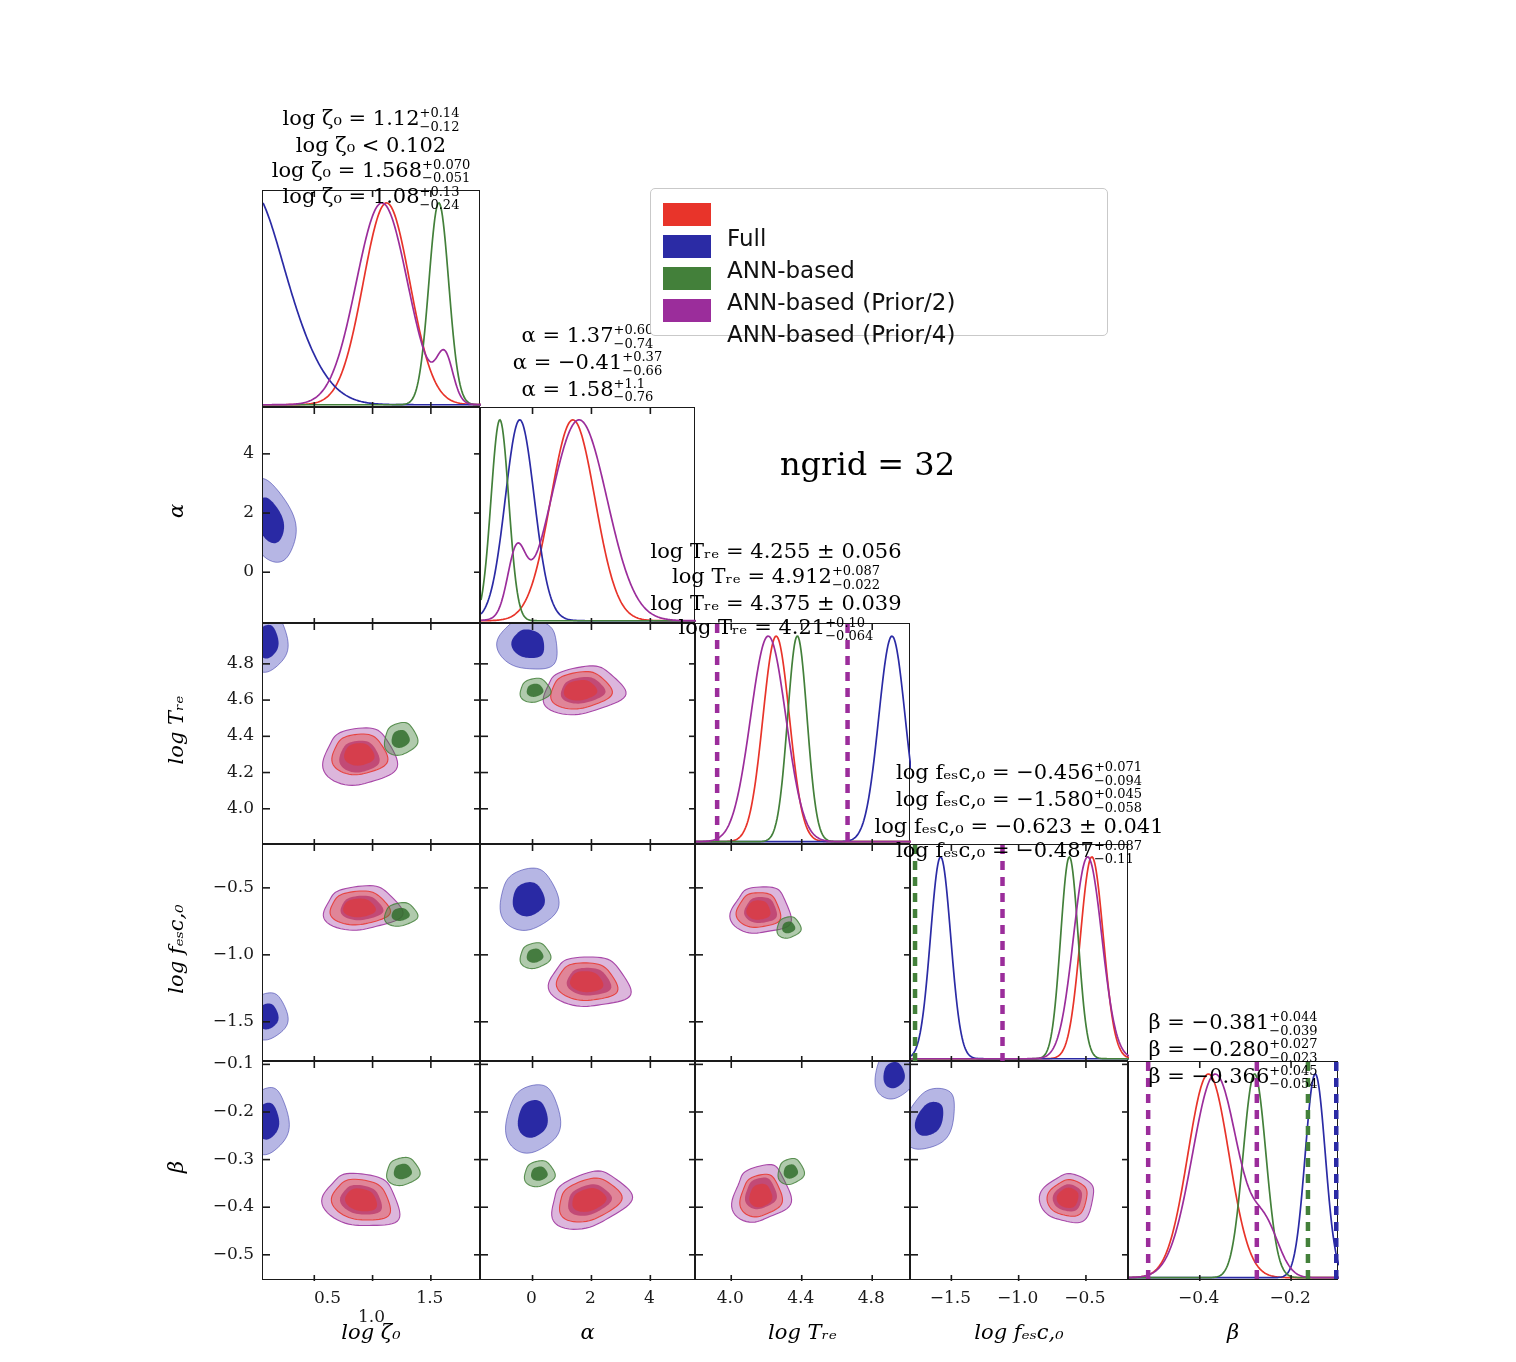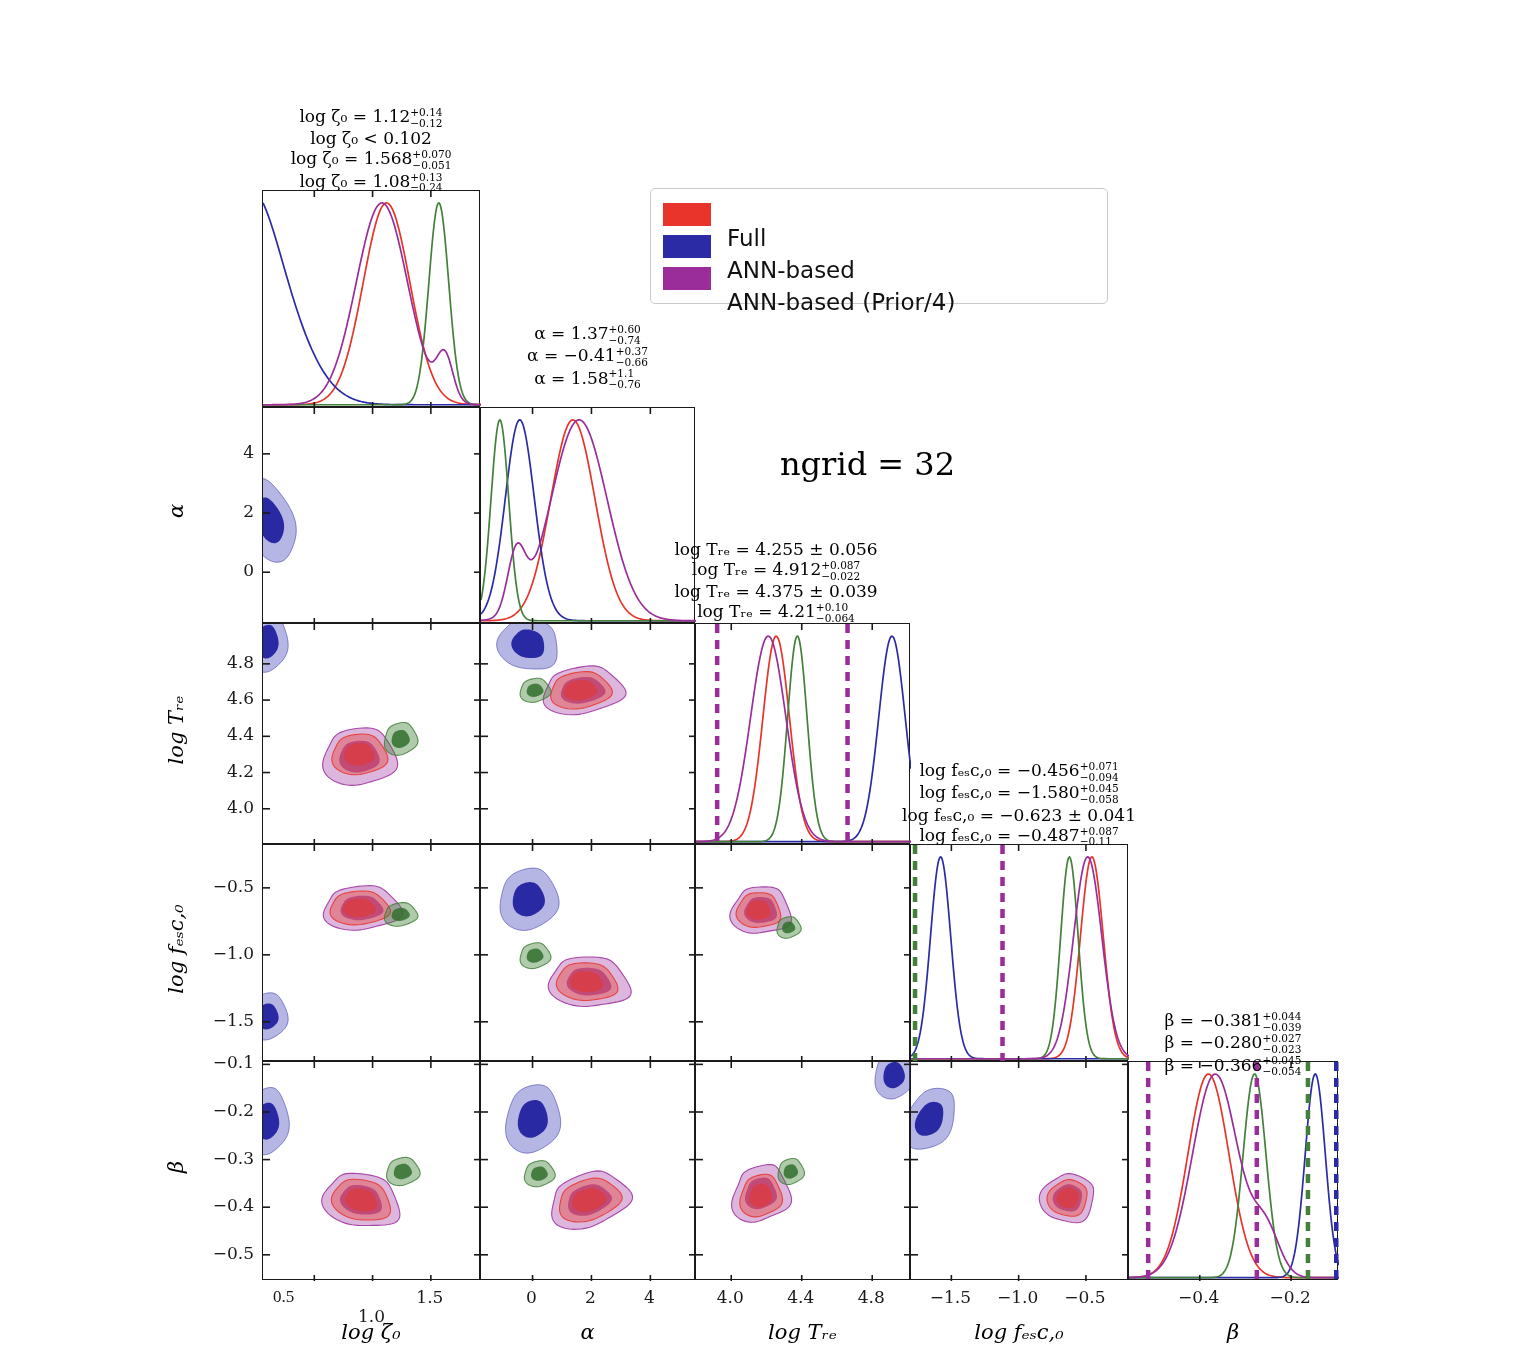--- a/index.html
+++ b/index.html
@@ -1,21 +1,21 @@
 <!DOCTYPE html>
 <html><head>
 <meta charset="utf-8">
 <style>
   html,body{margin:0;padding:0;background:#ffffff;}
   body{width:1516px;height:1362px;position:relative;
        font-family:"DejaVu Serif","Liberation Serif",serif;color:#000;}
   #root{position:absolute;left:0;top:0;width:1516px;height:1362px;overflow:hidden;}
   .panel{position:absolute;box-sizing:border-box;border:1.6px solid #1a1a1a;background:#fff;}
   .panel svg{position:absolute;left:0;top:0;display:block;}
-  .title{position:absolute;text-align:center;font-size:17px;line-height:1.18;
+  .title{position:absolute;text-align:center;font-size:21px;line-height:1.18;
          font-family:"DejaVu Serif","Liberation Serif",serif;white-space:nowrap;}
   .stack{display:inline-block;vertical-align:middle;font-size:0.62em;line-height:1.02;
          text-align:left;position:relative;top:0.02em;}
   .axlabel{position:absolute;font-size:21px;text-align:center;}
   .axlabel.rot{transform-origin:50% 50%;}
   .tick{position:absolute;font-size:17px;color:#1a1a1a;white-space:nowrap;}
   .legend{position:absolute;border:1.3px solid #c9c9c9;border-radius:5px;background:#fff;
           padding:9px 14px 9px 12px;}
   .legrow{display:flex;align-items:center;height:32px;}
   .legswatch{width:48px;height:23px;margin-right:16px;flex:none;}
@@ -378,21 +378,21 @@
       <div><span>log fₑₛᴄ,₀ = −0.456</span><span class="stack"><div>+0.071</div><div>−0.094</div></span></div>
       <div><span>log fₑₛᴄ,₀ = −1.580</span><span class="stack"><div>+0.045</div><div>−0.058</div></span></div>
       <div><span>log fₑₛᴄ,₀ = −0.623 ± 0.041</span></div>
       <div><span>log fₑₛᴄ,₀ = −0.487</span><span class="stack"><div>+0.087</div><div>−0.11</div></span></div>
     </div>
     <div class="title" style="width: 440px; left: 1013px; top: 977px; margin-top: 33px;">
       <div><span>β = −0.381</span><span class="stack"><div>+0.044</div><div>−0.039</div></span></div>
       <div><span>β = −0.280</span><span class="stack"><div>+0.027</div><div>−0.023</div></span></div>
       <div><span>β = −0.366</span><span class="stack"><div>+0.045</div><div>−0.054</div></span></div>
     </div>
-    <div class="tick" style="left: 273px; top: 1287px; width: 80px; text-align: left; font-family: Liberation Serif, serif;">0.5</div>
+    <div class="tick" style="left: 261px; top: 1287px; width: 80px; text-align: right;">0.5</div>
     <div class="tick" style="left: 331.583px; top: 1287px; width: 80px; text-align: center; margin-top: 19px;">1.0</div>
     <div class="tick" style="left: 389.872px; top: 1287px; width: 80px; text-align: center;">1.5</div>
     <div class="axlabel" style="left: 281px; top: 1320px; width: 180px;"><span class="var">log ζ₀</span></div>
     <div class="tick" style="left: 491.541px; top: 1287px; width: 80px; text-align: center;">0</div>
     <div class="tick" style="left: 550.445px; top: 1287px; width: 80px; text-align: center;">2</div>
     <div class="tick" style="left: 609.349px; top: 1287px; width: 80px; text-align: center;">4</div>
     <div class="axlabel" style="left: 497.5px; top: 1320px; width: 180px;"><span class="var">α</span></div>
     <div class="tick" style="left: 690.246px; top: 1287px; width: 80px; text-align: center;">4.0</div>
     <div class="tick" style="left: 760.738px; top: 1287px; width: 80px; text-align: center;">4.4</div>
     <div class="tick" style="left: 831.23px; top: 1287px; width: 80px; text-align: center;">4.8</div>
@@ -427,18 +427,22 @@
     <div class="legend" style="left: 650px; top: 188px; width: 430px;">
       <div class="legrow">
         <div class="legswatch" style="background: rgb(232, 52, 42);"></div>
         <div class="legtext">Full</div>
       </div>
       <div class="legrow">
         <div class="legswatch" style="background: rgb(43, 43, 165);"></div>
         <div class="legtext">ANN-based</div>
       </div>
       <div class="legrow">
+        <div class="legswatch" style="background: rgb(67, 128, 58);"></div>
+        <div class="legtext">ANN-based (Prior/2)</div>
+      </div>
+      <div class="legrow">
         <div class="legswatch" style="background: rgb(155, 45, 155);"></div>
         <div class="legtext">ANN-based (Prior/4)</div>
       </div>
     </div>
     <div class="ngrid" style="left: 780px; top: 445px;">ngrid = 32</div>
   </div>
 
 </body></html>

